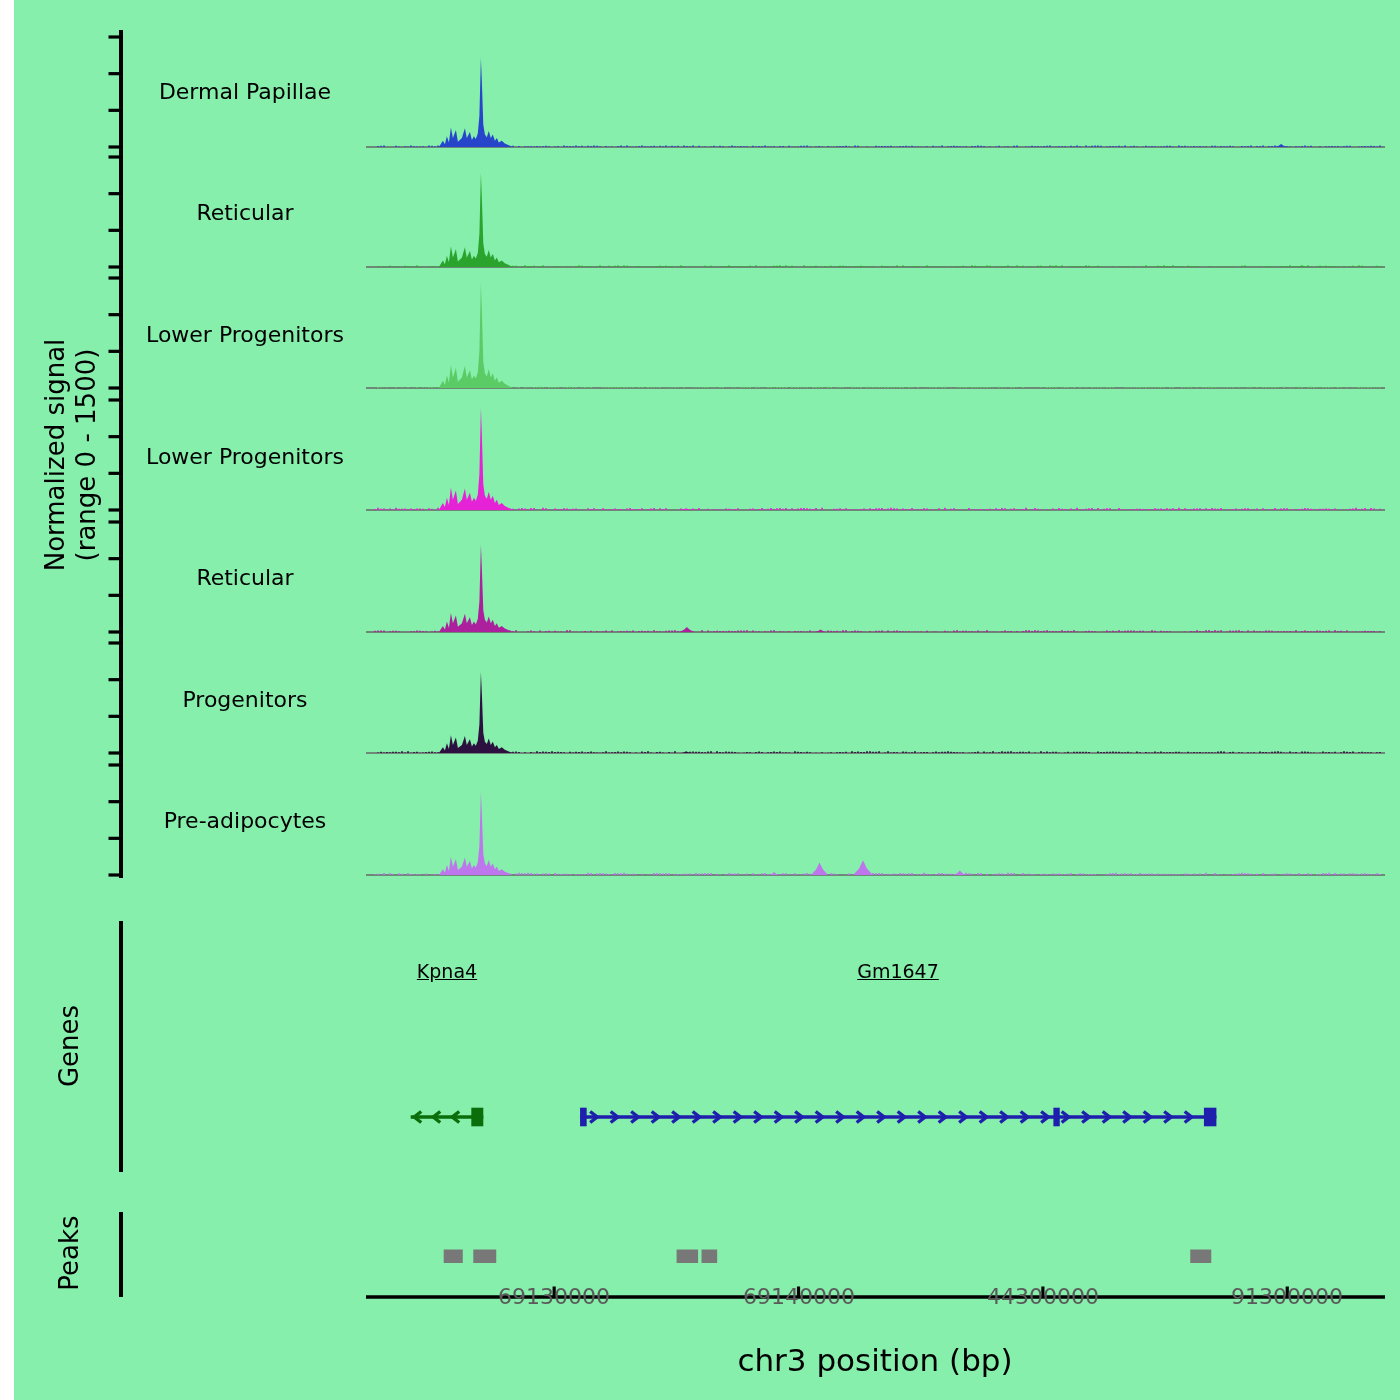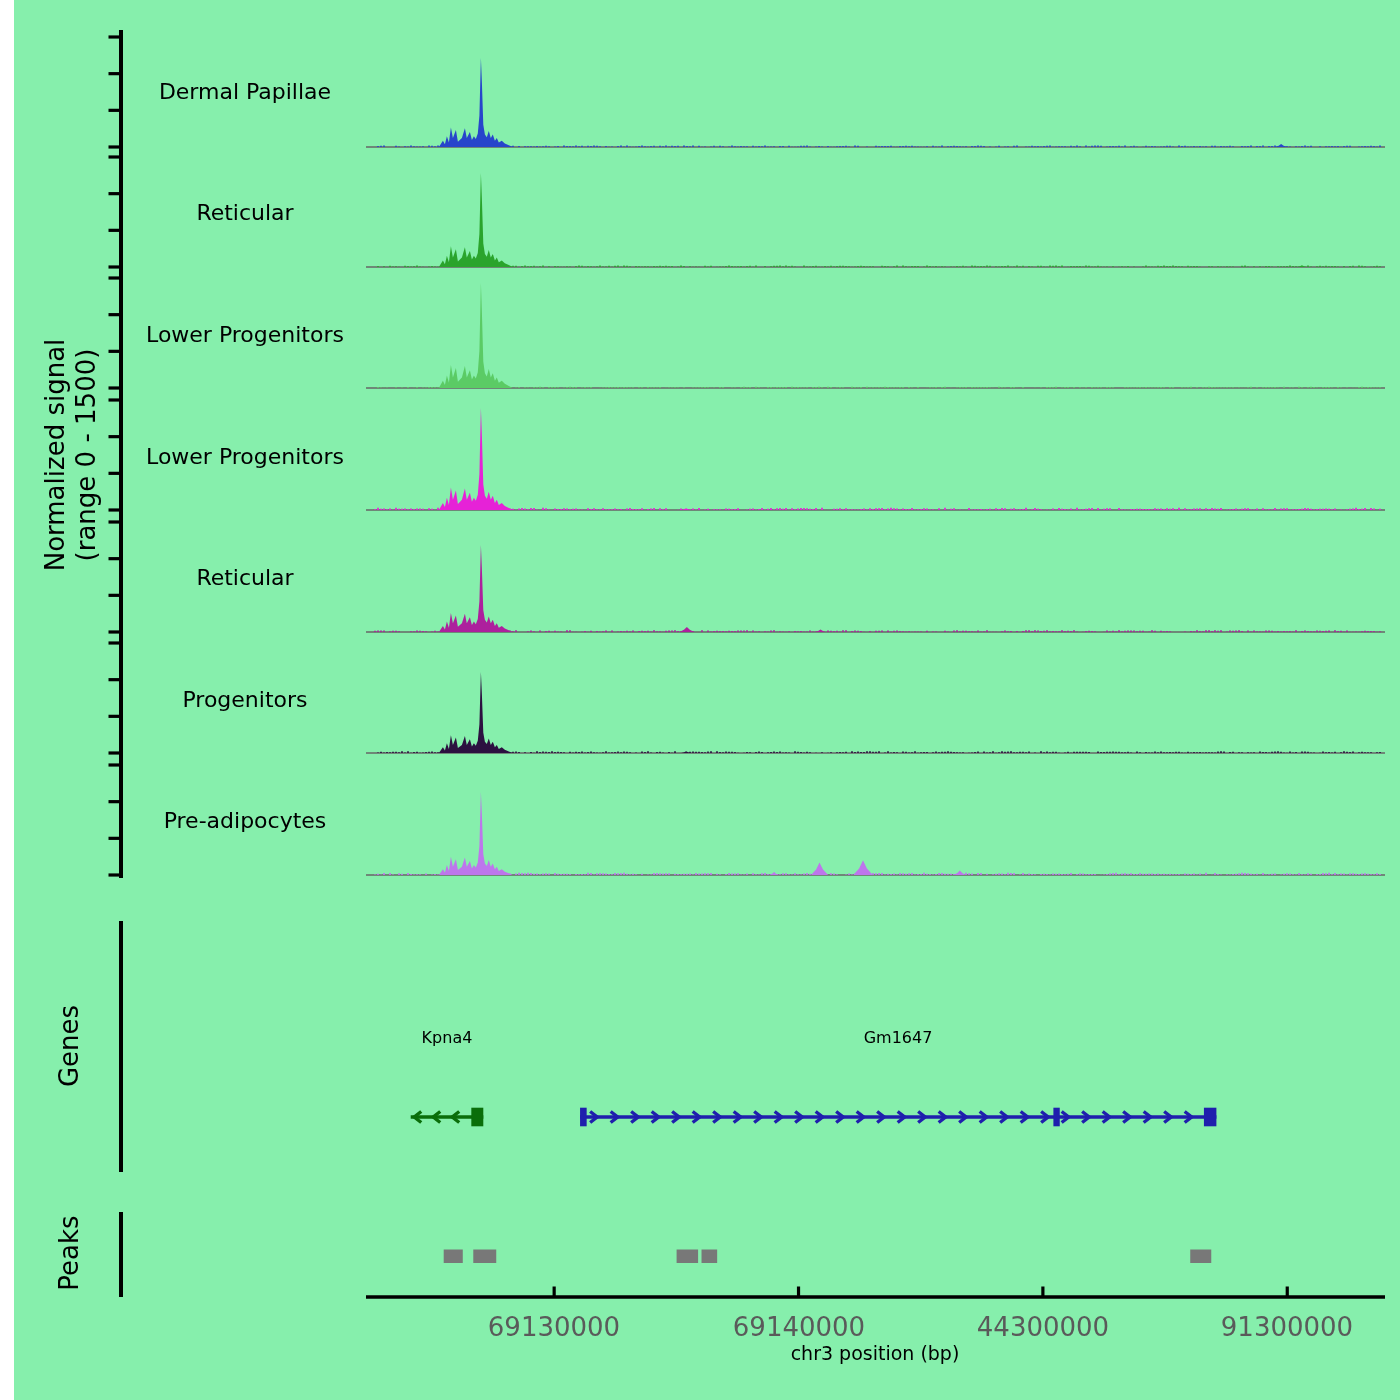--- a/index.html
+++ b/index.html
@@ -5,23 +5,23 @@
   html,body{margin:0;padding:0;background:#fff;}
   body{font-family:"DejaVu Sans","Liberation Sans",sans-serif;color:#000;}
   #fig{position:relative;width:1400px;height:1400px;background:#86efac;overflow:hidden;margin-left:14px;}
   #plot{position:absolute;left:0;top:0;}
   .track-label{position:absolute;left:111px;width:240px;text-align:center;
     transform:translateY(-50%);font-size:22px;color:#000;white-space:nowrap;}
   .rot{position:absolute;transform:rotate(-90deg);color:#000;text-align:center;white-space:nowrap;}
   .ylab{left:-113px;top:424px;width:340px;height:62px;font-size:26px;line-height:31px;}
   .genes-lab{left:-5px;top:1031px;width:120px;height:30px;font-size:26px;line-height:30px;}
   .peaks-lab{left:-5px;top:1238px;width:120px;height:30px;font-size:26px;line-height:30px;}
-  .gene-name{position:absolute;top:1028px;transform:translateX(-50%);font-size:16px;color:#000;white-space:nowrap;}
-  .x-title{position:absolute;left:861px;top:1342px;transform:translateX(-50%);font-size:19px;color:#000;white-space:nowrap;}
-  .x-tick-label{position:absolute;top:1312px;transform:translateX(-50%);font-size:26px;color:#5a5a5a;white-space:nowrap;text-align:right;}
+  .gene-name{position:absolute;top:960px;transform:translateX(-50%);font-size:19px;color:#000;white-space:nowrap;text-decoration:underline;}
+  .x-title{position:absolute;left:861px;top:1342px;transform:translateX(-50%);font-size:31px;color:#000;white-space:nowrap;}
+  .x-tick-label{position:absolute;top:1284px;transform:translateX(-50%);font-size:22px;color:#5a5a5a;white-space:nowrap;text-align:right;}
 </style>
 </head>
 <body>
 
 <div id="fig">
   <svg id="plot" width="1400" height="1400">
       <line x1="352" y1="147" x2="1371" y2="147" stroke="#666666" stroke-width="1.4"></line>
       <path d="M363 147v-1.06h2V147ZM366 147v-1.35h2V147ZM369 147v-1.46h2V147ZM381 147v-1.20h2V147ZM384 147v-0.60h2V147ZM390 147v-0.82h2V147ZM393 147v-0.48h2V147ZM396 147v-1.49h2V147ZM399 147v-0.82h2V147ZM402 147v-0.40h2V147ZM405 147v-0.62h2V147ZM408 147v-0.74h2V147ZM414 147v-1.44h2V147ZM417 147v-1.30h2V147ZM420 147v-0.75h2V147ZM423 147v-1.48h2V147ZM426 147v-1.37h2V147ZM429 147v-0.36h2V147ZM432 147v-0.96h2V147ZM435 147v-0.29h2V147ZM438 147v-0.84h2V147ZM441 147v-0.90h2V147ZM444 147v-1.33h2V147ZM447 147v-1.47h2V147ZM450 147v-0.49h2V147ZM453 147v-0.26h2V147ZM456 147v-0.80h2V147ZM459 147v-0.49h2V147ZM462 147v-1.02h2V147ZM465 147v-1.47h2V147ZM468 147v-0.67h2V147ZM471 147v-0.64h2V147ZM477 147v-0.96h2V147ZM480 147v-1.38h2V147ZM483 147v-1.47h2V147ZM486 147v-1.06h2V147ZM495 147v-0.45h2V147ZM498 147v-1.19h2V147ZM504 147v-1.10h2V147ZM510 147v-0.80h2V147ZM513 147v-0.77h2V147ZM516 147v-0.80h2V147ZM519 147v-0.42h2V147ZM522 147v-1.11h2V147ZM525 147v-0.46h2V147ZM528 147v-0.70h2V147ZM531 147v-1.27h2V147ZM534 147v-0.69h2V147ZM540 147v-0.45h2V147ZM543 147v-1.02h2V147ZM549 147v-1.40h2V147ZM552 147v-1.08h2V147ZM555 147v-1.00h2V147ZM558 147v-0.69h2V147ZM561 147v-1.46h2V147ZM564 147v-0.87h2V147ZM567 147v-1.24h2V147ZM570 147v-0.30h2V147ZM573 147v-1.16h2V147ZM576 147v-0.92h2V147ZM579 147v-1.48h2V147ZM582 147v-1.35h2V147ZM585 147v-0.83h2V147ZM591 147v-1.00h2V147ZM594 147v-0.34h2V147ZM597 147v-0.45h2V147ZM603 147v-1.05h2V147ZM606 147v-1.49h2V147ZM609 147v-0.49h2V147ZM612 147v-1.46h2V147ZM615 147v-0.39h2V147ZM618 147v-0.30h2V147ZM621 147v-0.39h2V147ZM624 147v-0.95h2V147ZM627 147v-1.43h2V147ZM630 147v-0.81h2V147ZM633 147v-0.62h2V147ZM636 147v-1.10h2V147ZM639 147v-1.16h2V147ZM642 147v-0.35h2V147ZM645 147v-1.32h2V147ZM648 147v-0.65h2V147ZM651 147v-1.45h2V147ZM654 147v-0.57h2V147ZM657 147v-1.26h2V147ZM660 147v-0.97h2V147ZM663 147v-1.25h2V147ZM669 147v-1.38h2V147ZM672 147v-1.00h2V147ZM675 147v-0.72h2V147ZM678 147v-1.38h2V147ZM684 147v-1.37h2V147ZM687 147v-0.37h2V147ZM690 147v-0.43h2V147ZM696 147v-0.49h2V147ZM699 147v-1.20h2V147ZM702 147v-0.31h2V147ZM705 147v-1.14h2V147ZM708 147v-0.63h2V147ZM714 147v-0.55h2V147ZM717 147v-1.41h2V147ZM720 147v-0.74h2V147ZM723 147v-0.57h2V147ZM726 147v-0.92h2V147ZM729 147v-0.77h2V147ZM732 147v-0.82h2V147ZM738 147v-1.30h2V147ZM741 147v-0.60h2V147ZM744 147v-0.94h2V147ZM747 147v-0.78h2V147ZM750 147v-1.47h2V147ZM753 147v-0.52h2V147ZM756 147v-0.53h2V147ZM759 147v-0.76h2V147ZM765 147v-1.10h2V147ZM768 147v-0.90h2V147ZM774 147v-1.31h2V147ZM777 147v-0.29h2V147ZM780 147v-0.37h2V147ZM783 147v-0.46h2V147ZM786 147v-1.14h2V147ZM789 147v-1.16h2V147ZM792 147v-1.45h2V147ZM795 147v-0.45h2V147ZM801 147v-0.48h2V147ZM804 147v-1.02h2V147ZM807 147v-0.62h2V147ZM813 147v-1.07h2V147ZM816 147v-0.36h2V147ZM819 147v-0.34h2V147ZM822 147v-0.75h2V147ZM825 147v-1.02h2V147ZM828 147v-0.93h2V147ZM831 147v-1.13h2V147ZM834 147v-0.47h2V147ZM840 147v-1.47h2V147ZM843 147v-1.19h2V147ZM852 147v-0.58h2V147ZM861 147v-1.27h2V147ZM864 147v-0.76h2V147ZM867 147v-0.93h2V147ZM870 147v-0.90h2V147ZM873 147v-0.94h2V147ZM876 147v-1.16h2V147ZM879 147v-0.36h2V147ZM882 147v-0.28h2V147ZM885 147v-1.03h2V147ZM888 147v-1.05h2V147ZM891 147v-1.34h2V147ZM894 147v-0.87h2V147ZM897 147v-1.23h2V147ZM900 147v-0.41h2V147ZM903 147v-0.43h2V147ZM906 147v-0.37h2V147ZM909 147v-0.35h2V147ZM912 147v-0.63h2V147ZM918 147v-1.36h2V147ZM921 147v-0.59h2V147ZM924 147v-0.50h2V147ZM927 147v-1.39h2V147ZM933 147v-0.73h2V147ZM936 147v-0.95h2V147ZM939 147v-1.14h2V147ZM942 147v-0.93h2V147ZM945 147v-0.86h2V147ZM948 147v-0.48h2V147ZM951 147v-0.81h2V147ZM957 147v-1.01h2V147ZM960 147v-1.03h2V147ZM963 147v-1.41h2V147ZM966 147v-1.36h2V147ZM969 147v-0.99h2V147ZM975 147v-0.56h2V147ZM981 147v-0.62h2V147ZM984 147v-1.28h2V147ZM990 147v-0.54h2V147ZM993 147v-0.78h2V147ZM999 147v-1.26h2V147ZM1002 147v-1.40h2V147ZM1011 147v-0.53h2V147ZM1014 147v-0.46h2V147ZM1017 147v-1.26h2V147ZM1020 147v-0.80h2V147ZM1023 147v-1.09h2V147ZM1026 147v-0.38h2V147ZM1029 147v-0.91h2V147ZM1032 147v-1.25h2V147ZM1035 147v-1.49h2V147ZM1038 147v-0.37h2V147ZM1041 147v-0.59h2V147ZM1044 147v-0.64h2V147ZM1047 147v-0.87h2V147ZM1050 147v-0.76h2V147ZM1053 147v-0.26h2V147ZM1056 147v-1.20h2V147ZM1059 147v-0.77h2V147ZM1062 147v-1.47h2V147ZM1065 147v-0.84h2V147ZM1071 147v-1.48h2V147ZM1074 147v-0.47h2V147ZM1077 147v-1.15h2V147ZM1080 147v-1.43h2V147ZM1083 147v-1.50h2V147ZM1086 147v-1.26h2V147ZM1092 147v-0.50h2V147ZM1095 147v-1.01h2V147ZM1098 147v-1.07h2V147ZM1101 147v-0.70h2V147ZM1104 147v-1.36h2V147ZM1107 147v-0.44h2V147ZM1110 147v-1.47h2V147ZM1116 147v-0.76h2V147ZM1119 147v-1.21h2V147ZM1122 147v-0.47h2V147ZM1128 147v-0.26h2V147ZM1131 147v-1.25h2V147ZM1134 147v-0.52h2V147ZM1137 147v-1.09h2V147ZM1140 147v-0.68h2V147ZM1143 147v-0.36h2V147ZM1146 147v-0.47h2V147ZM1149 147v-0.77h2V147ZM1152 147v-1.23h2V147ZM1155 147v-1.33h2V147ZM1158 147v-0.39h2V147ZM1164 147v-1.45h2V147ZM1167 147v-1.10h2V147ZM1170 147v-1.15h2V147ZM1173 147v-0.48h2V147ZM1176 147v-0.59h2V147ZM1179 147v-1.02h2V147ZM1182 147v-0.59h2V147ZM1185 147v-0.95h2V147ZM1188 147v-0.57h2V147ZM1191 147v-0.78h2V147ZM1197 147v-1.13h2V147ZM1200 147v-1.27h2V147ZM1203 147v-0.36h2V147ZM1206 147v-1.11h2V147ZM1209 147v-0.76h2V147ZM1212 147v-0.68h2V147ZM1215 147v-1.14h2V147ZM1218 147v-0.74h2V147ZM1227 147v-1.09h2V147ZM1230 147v-0.67h2V147ZM1233 147v-1.07h2V147ZM1236 147v-1.40h2V147ZM1242 147v-0.92h2V147ZM1245 147v-0.88h2V147ZM1248 147v-1.40h2V147ZM1254 147v-0.90h2V147ZM1257 147v-0.88h2V147ZM1260 147v-1.43h2V147ZM1263 147v-0.67h2V147ZM1266 147v-1.07h2V147ZM1272 147v-0.77h2V147ZM1275 147v-0.59h2V147ZM1281 147v-0.64h2V147ZM1284 147v-0.62h2V147ZM1287 147v-1.05h2V147ZM1290 147v-1.44h2V147ZM1293 147v-0.64h2V147ZM1296 147v-1.21h2V147ZM1305 147v-0.67h2V147ZM1311 147v-0.81h2V147ZM1314 147v-0.82h2V147ZM1317 147v-0.89h2V147ZM1320 147v-0.67h2V147ZM1323 147v-0.99h2V147ZM1326 147v-0.35h2V147ZM1329 147v-0.99h2V147ZM1332 147v-1.30h2V147ZM1335 147v-1.37h2V147ZM1344 147v-0.58h2V147ZM1347 147v-0.75h2V147ZM1350 147v-0.91h2V147ZM1353 147v-0.79h2V147ZM1356 147v-1.28h2V147ZM1359 147v-1.07h2V147ZM1362 147v-0.62h2V147ZM1365 147v-1.44h2V147Z" fill="#2745cb" opacity="0.85"></path>
       <polygon points="424.9,147.0 428.9,140.8 430.9,144.3 432.9,136.3 434.9,142.5 436.9,127.4 438.9,138.1 441.9,130.1 443.9,141.7 447.9,138.1 450.9,128.3 452.8,138.1 455.9,131.9 457.9,139.9 459.9,136.3 461.8,139.0 463.8,133.6 465.4,115.8 466.9,57.9 467.9,82.8 469.3,124.7 470.9,134.5 472.8,137.2 474.8,131.0 476.8,138.1 478.8,134.5 480.9,140.8 482.8,138.1 484.8,142.5 487.8,140.8 490.8,143.4 494.8,145.2 498.8,147.0" fill="#2745cb"></polygon>
       <polygon points="1261.0,147.0 1264.7,145.7 1267.1,144.1 1269.6,145.7 1273.3,147.0" fill="#2745cb"></polygon>

